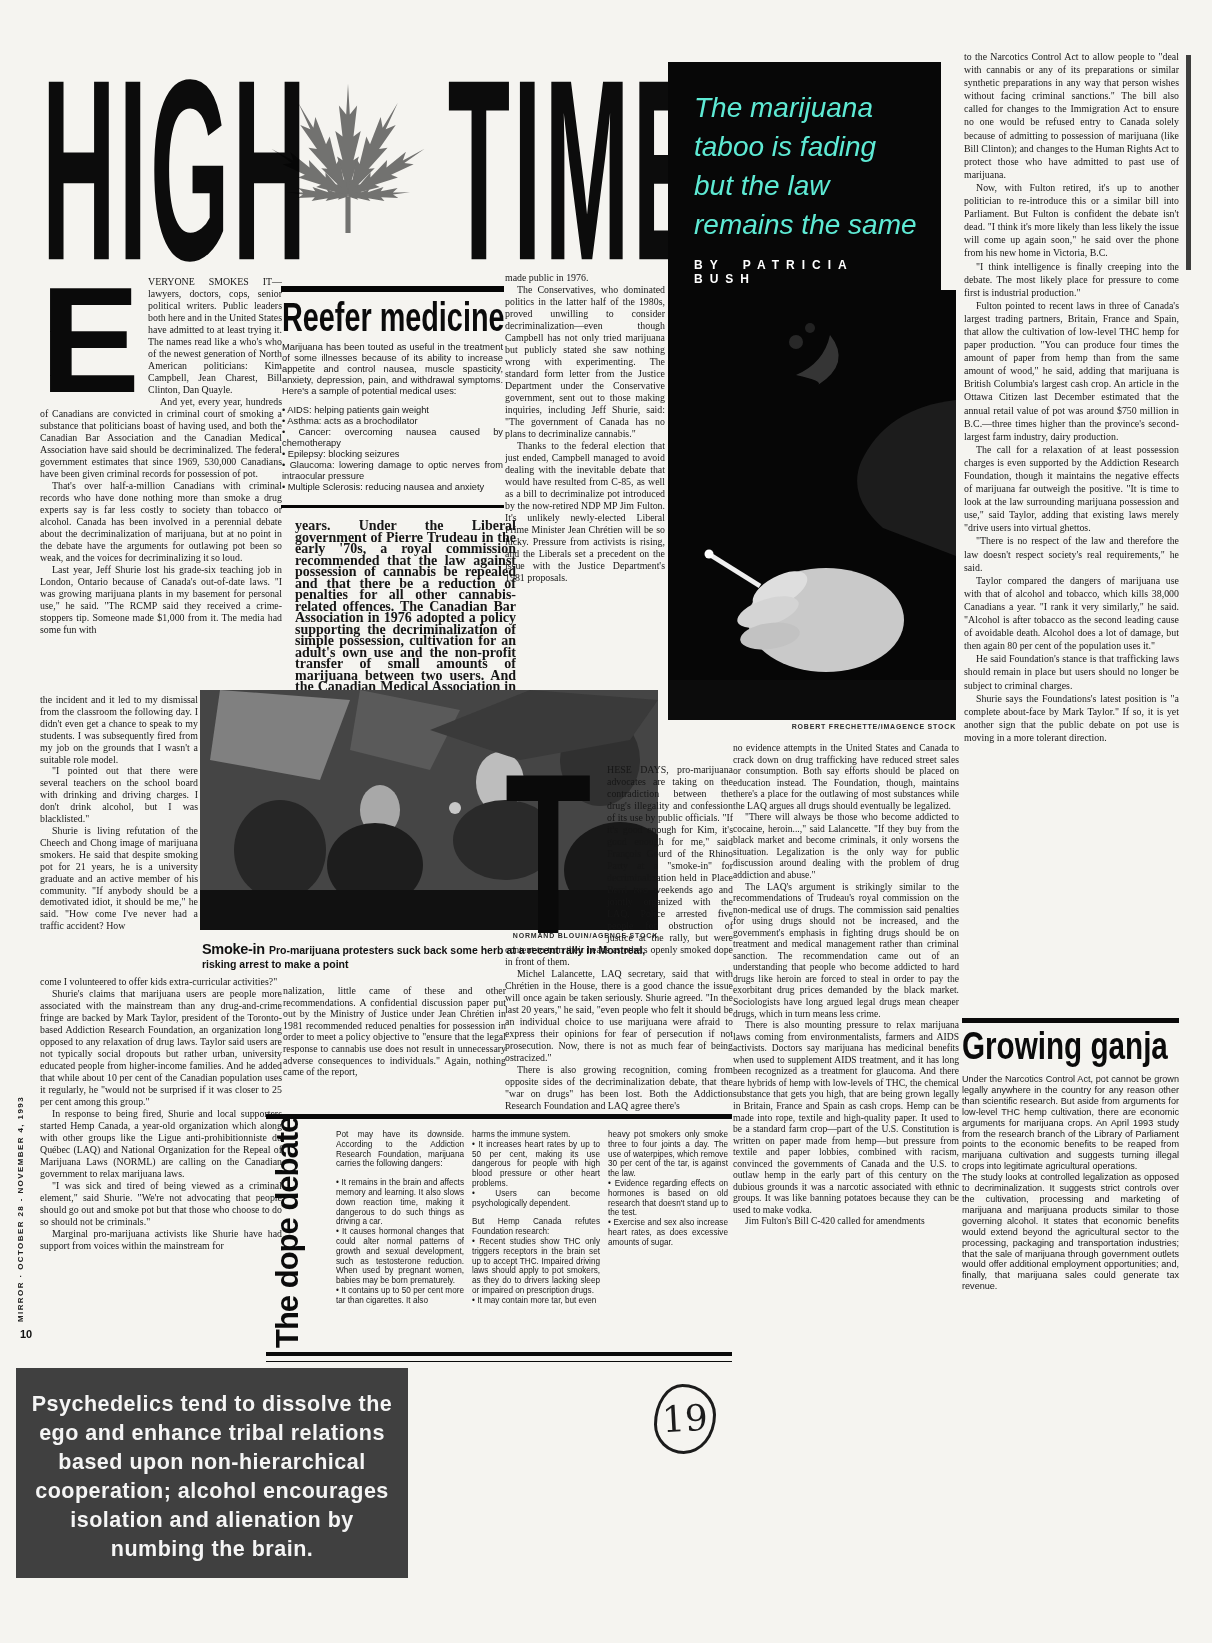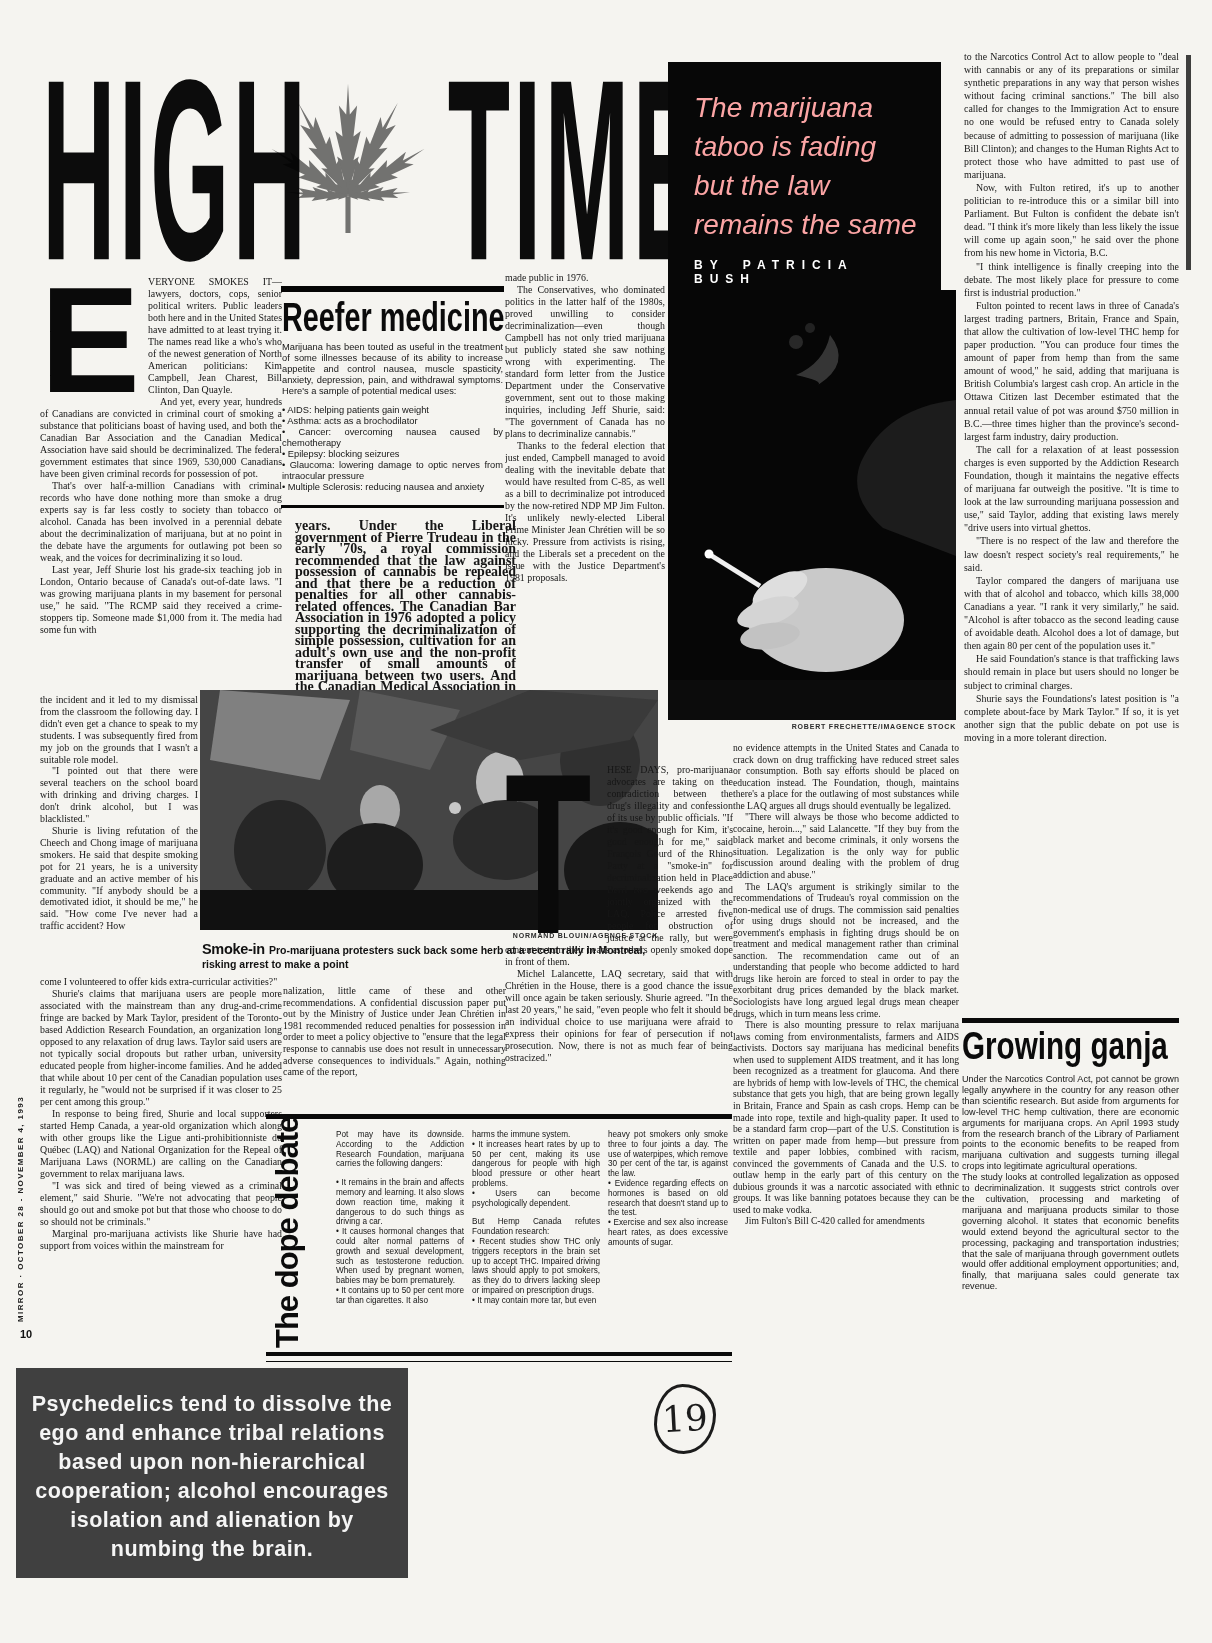--- a/index.html
+++ b/index.html
@@ -8,21 +8,21 @@
   
   .headline{position:absolute;left:42px;top:40px;width:680px;height:250px;z-index:2;}
   .hl{display:inline-block;font-family:"Liberation Sans",sans-serif;font-weight:900;color:#0c0c0c;
       font-size:100px;line-height:100px;letter-spacing:3px;word-spacing:105px;white-space:nowrap;
       transform:scale(1.02,2.58);transform-origin:0 0;}
   .leaf{position:absolute;left:256px;top:80px;width:184px;height:204px;z-index:3;mix-blend-mode:multiply;opacity:.93;}
 
   
   .deck{position:absolute;left:668px;top:62px;width:273px;height:228px;background:#070707;box-sizing:border-box;
         padding:26px 14px 0 26px;z-index:4;}
-  .deck-text{font-family:"Liberation Sans",sans-serif;font-style:italic;color:#fca5a5;font-size:28px;
+  .deck-text{font-family:"Liberation Sans",sans-serif;font-style:italic;color:#5eead4;font-size:28px;
              line-height:39px;white-space:pre-line;font-weight:500;}
   .deck-byline{margin-top:14px;font-family:"Liberation Sans",sans-serif;color:#fff;font-size:12px;
                font-weight:bold;letter-spacing:7px;word-spacing:8px;}
 
   
   .photo-hand{position:absolute;left:668px;top:290px;width:288px;height:430px;background:#060606;overflow:hidden;}
   .photo-smokein{position:absolute;left:200px;top:690px;width:458px;height:240px;background:#3c3c3c;overflow:hidden;}
   .credit{position:absolute;font-family:"Liberation Sans",sans-serif;font-size:7px;font-weight:bold;
           letter-spacing:.8px;color:#2b2b2b;text-align:right;}
   #credit-hand{left:650px;top:723px;width:306px;}
@@ -229,20 +229,21 @@
         <p>made public in 1976.</p>
         <p>The Conservatives, who dominated politics in the latter half of the 1980s, proved unwilling to consider decriminalization—even though Campbell has not only tried marijuana but publicly stated she saw nothing wrong with experimenting. The standard form letter from the Justice Department under the Conservative government, sent out to those making inquiries, including Jeff Shurie, said: "The government of Canada has no plans to decriminalize cannabis."</p>
         <p>Thanks to the federal election that just ended, Campbell managed to avoid dealing with the inevitable debate that would have resulted from C-85, as well as a bill to decriminalize pot introduced by the now-retired NDP MP Jim Fulton. It's unlikely newly-elected Liberal Prime Minister Jean Chrétien will be so lucky. Pressure from activists is rising, and the Liberals set a precedent on the issue with the Justice Department's 1981 proposals.</p>
       </div>
   </div>
   <div class="col serif" id="col3b">
     <span class="dropcap dc-t">T</span>
     <div class="paras">
         <p>HESE DAYS, pro-marijuana advocates are taking on the contradiction between the drug's illegality and confession of its use by public officials. "If it's good enough for Kim, it's good enough for me," said François Gourd of the Rhino Party at a "smoke-in" for decriminalization held in Place Berri two weekends ago and jointly organized with the LAQ. Police arrested five people for obstruction of justice at the rally, but were content to turn their heads as others openly smoked dope in front of them.</p>
         <p>Michel Lalancette, LAQ secretary, said that with Chrétien in the House, there is a good chance the issue will once again be taken seriously. Shurie agreed. "In the last 20 years," he said, "even people who felt it should be an individual choice to use marijuana were afraid to express their opinions for fear of persecution if not prosecution. Now, there is not as much fear of being ostracized."</p>
+        <p>There is also growing recognition, coming from opposite sides of the decriminalization debate, that the "war on drugs" has been lost. Both the Addiction Research Foundation and LAQ agree there's</p>
       </div>
   </div>
 
   <div class="col serif" id="col4">
     <div class="paras">
         <p>no evidence attempts in the United States and Canada to crack down on drug trafficking have reduced street sales or consumption. Both say efforts should be placed on education instead. The Foundation, though, maintains there's a place for the outlawing of most substances while the LAQ argues all drugs should eventually be legalized.</p>
         <p>"There will always be those who become addicted to cocaine, heroin...," said Lalancette. "If they buy from the black market and become criminals, it only worsens the situation. Legalization is the only way for public discussion around dealing with the problem of drug addiction and abuse."</p>
         <p>The LAQ's argument is strikingly similar to the recommendations of Trudeau's royal commission on the non-medical use of drugs. The commission said penalties for using drugs should not be increased, and the government's emphasis in fighting drugs should be on treatment and medical management rather than criminal sanction. The recommendation came out of an understanding that people who become addicted to hard drugs like heroin are forced to steal in order to pay the exorbitant drug prices demanded by the black market. Sociologists have long argued legal drugs mean cheaper drugs, which in turn means less crime.</p>
         <p>There is also mounting pressure to relax marijuana laws coming from environmentalists, farmers and AIDS activists. Doctors say marijuana has medicinal benefits when used to supplement AIDS treatment, and it has long been recognized as a treatment for glaucoma. And there are hybrids of hemp with low-levels of THC, the chemical substance that gets you high, that are being grown legally in Britain, France and Spain as cash crops. Hemp can be made into rope, textile and high-quality paper. It used to be a standard farm crop—part of the U.S. Constitution is written on paper made from hemp—but pressure from textile and paper lobbies, combined with racism, convinced the governments of Canada and the U.S. to outlaw hemp in the early part of this century on the dubious grounds it was a narcotic associated with ethnic groups. It was like banning potatoes because they can be used to make vodka.</p>
         <p>Jim Fulton's Bill C-420 called for amendments</p>

